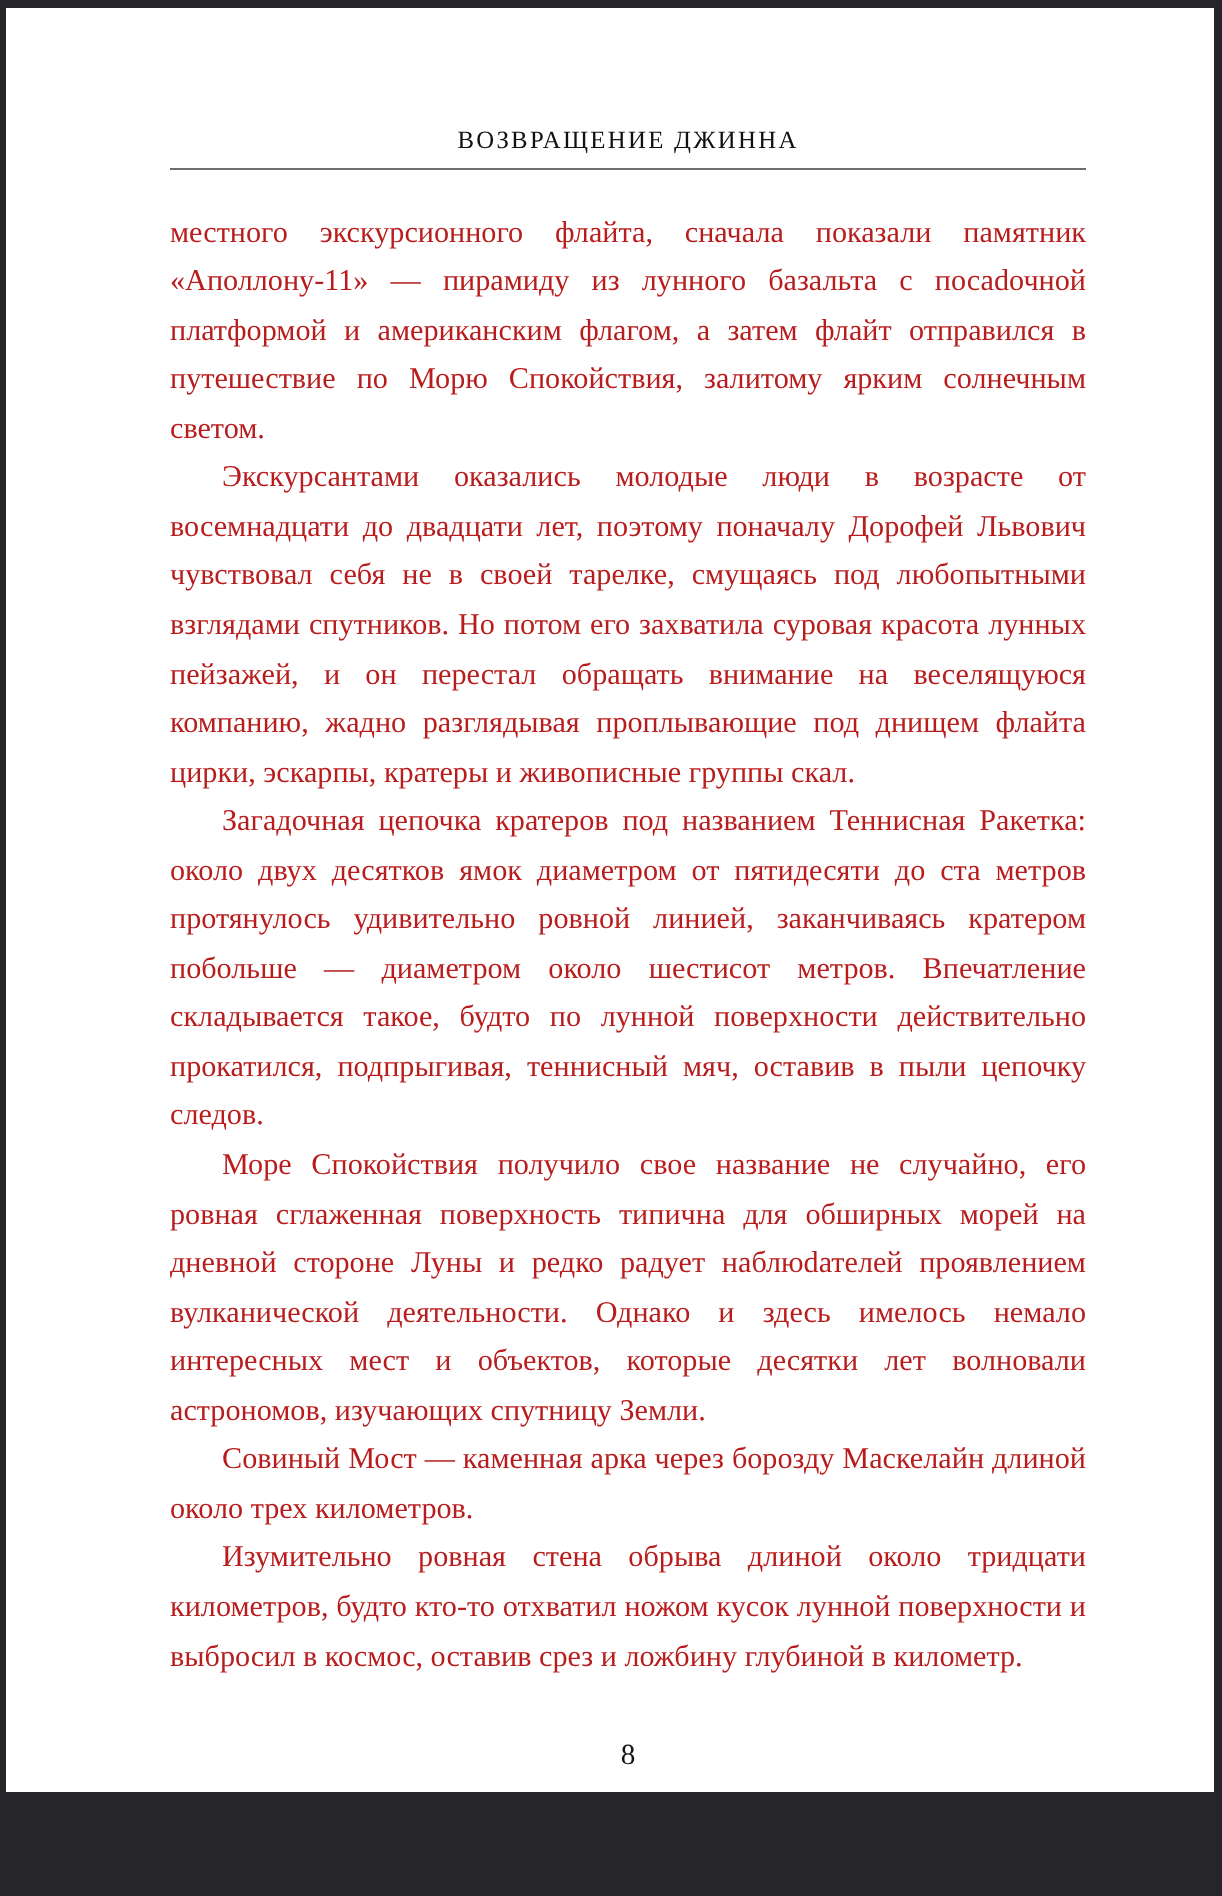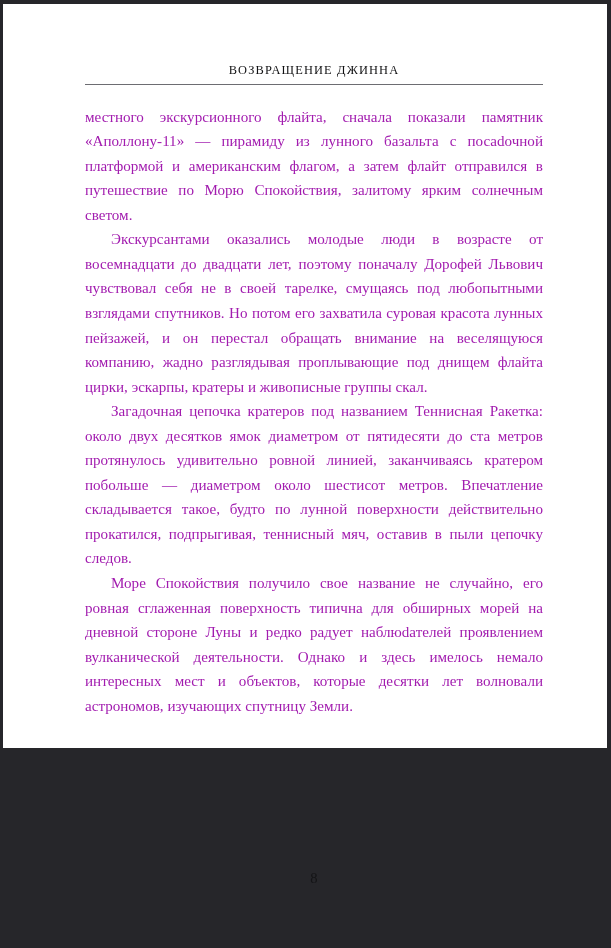--- a/index.html
+++ b/index.html
@@ -11,21 +11,21 @@
     height: 948px;
     background: #26262a;
     font-family: "Liberation Serif", "DejaVu Serif", serif;
     overflow: hidden;
   }
   .page {
     position: absolute;
     left: 3px;
     top: 4px;
     width: 604px;
-    height: 744px;
+    height: 892px;
     background: #ffffff;
     box-sizing: border-box;
   }
   .content {
     position: absolute;
     left: 82px;
     top: 60px;
     width: 458px;
   }
   .running-head {
@@ -40,21 +40,21 @@
   }
   .head-rule {
     height: 1px;
     background: #6d6d72;
     width: 100%;
     margin-bottom: 20px;
   }
   .body-text {
     font-size: 15.1px;
     line-height: 24.55px;
-    color: #a21caf;
+    color: #b91c1c;
     text-align: justify;
     text-justify: inter-word;
     hyphens: manual;
     -webkit-hyphens: manual;
   }
   .body-text p {
     margin: 0;
     text-indent: 26px;
   }
   .body-text p.no-indent {
@@ -79,19 +79,21 @@
 
     <div class="running-head">ВОЗВРАЩЕНИЕ ДЖИННА</div>
 
     <div class="head-rule"></div>
 
     <div class="body-text">
       <p class="no-indent">местного экскурсионного флайта, сначала показали памят­ник «Аполлону-11» — пирамиду из лунного базальта с поса­dочной платформой и американским флагом, а затем флайт отправился в путешествие по Морю Спокойствия, залитому ярким солнечным светом.</p>
       <p>Экскурсантами оказались молодые люди в возрасте от восемнадцати до двадцати лет, поэтому поначалу Дорофей Львович чувствовал себя не в своей тарелке, смущаясь под любопытными взглядами спутников. Но потом его захватила суровая красота лунных пейзажей, и он перестал обращать внимание на веселящуюся компанию, жадно разглядывая проплывающие под днищем флайта цирки, эскарпы, кратеры и живописные группы скал.</p>
       <p>Загадочная цепочка кратеров под названием Теннисная Ракетка: около двух десятков ямок диаметром от пятидесяти до ста метров протянулось удивительно ровной линией, за­канчиваясь кратером побольше — диаметром около шести­сот метров. Впечатление складывается такое, будто по лун­ной поверхности действительно прокатился, подпрыгивая, теннисный мяч, оставив в пыли цепочку следов.</p>
       <p>Море Спокойствия получило свое название не случайно, его ровная сглаженная поверхность типична для обшир­ных морей на дневной стороне Луны и редко радует наблю­dателей проявлением вулканической деятельности. Однако и здесь имелось немало интересных мест и объектов, кото­рые десятки лет волновали астрономов, изучающих спутницу Земли.</p>
+      <p>Совиный Мост — каменная арка через борозду Маскелайн длиной около трех километров.</p>
+      <p>Изумительно ровная стена обрыва длиной около тридца­ти километров, будто кто-то отхватил ножом кусок лунной поверхности и выбросил в космос, оставив срез и ложбину глубиной в километр.</p>
     </div>
 
   </div>
 
   <div class="folio">8</div>
 
 </div>
 
 </body></html>

